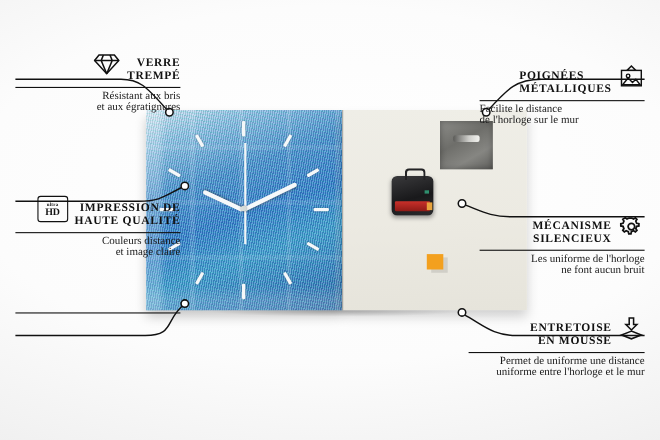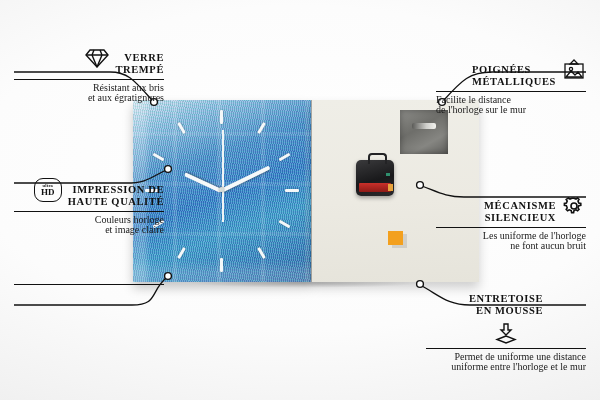--- a/index.html
+++ b/index.html
@@ -171,31 +171,31 @@
       </span>
     </div>
     <div class="rule"></div>
     <div class="desc">
       <span>Résistant aux bris</span><br><span>et aux égratignures</span>
     </div>
   </div>
 
   <div class="callout left" style="left:14px;top:172px;">
     <div class="head">
-      <span class="icon" style="display:flex;flex-direction:column;align-items:center;justify-content:center;border:1.4px solid currentColor;border-radius:9px;width:26px;height:22px;">
+      <span class="icon" style="display:flex;flex-direction:column;align-items:center;justify-content:center;border:1.4px solid currentColor;border-radius:3px;width:26px;height:22px;">
         <span style="font-size:4.5px;font-weight:bold;letter-spacing:.2px;line-height:5px;">ultra</span>
         <span style="font-size:9px;font-weight:bold;line-height:9px;">HD</span>
       </span>
       <span class="title">
         <span>IMPRESSION DE</span><br><span>HAUTE QUALITÉ</span>
       </span>
     </div>
     <div class="rule"></div>
     <div class="desc">
-      <span>Couleurs horloge</span><br><span>et image claire</span>
+      <span>Couleurs distance</span><br><span>et image claire</span>
     </div>
   </div>
 
   <div class="callout left" style="left:14px;top:281px;">
     <div class="rule"></div>
   </div>
 
   <div class="callout right" style="left:436px;top:52px;width:150px;">
     <div class="head" style="justify-content:flex-end;">
       <span class="title">
@@ -232,21 +232,21 @@
           </svg>
       </span>
     </div>
     <div class="rule"></div>
     <div class="desc">
       <span>Les uniforme de l'horloge</span><br><span>ne font aucun bruit</span>
     </div>
   </div>
 
   <div class="callout right" style="left:426px;top:281px;width:160px;text-align:right;">
-    <div class="head" style="justify-content:flex-end;flex-direction:column;">
+    <div class="head" style="justify-content:flex-end;">
       <span class="title">
         <span>ENTRETOISE</span><br><span>EN MOUSSE</span>
       </span>
       <span class="icon">
         <svg viewBox="0 0 24 22">
             <g fill="none" stroke="currentColor" stroke-width="1.4">
           <path d="M10 1h4v6h3l-5 5-5-5h3z"></path>
               <path d="M12 13 3 16.5 12 20l9-3.5z"></path>
             </g>
           </svg>

